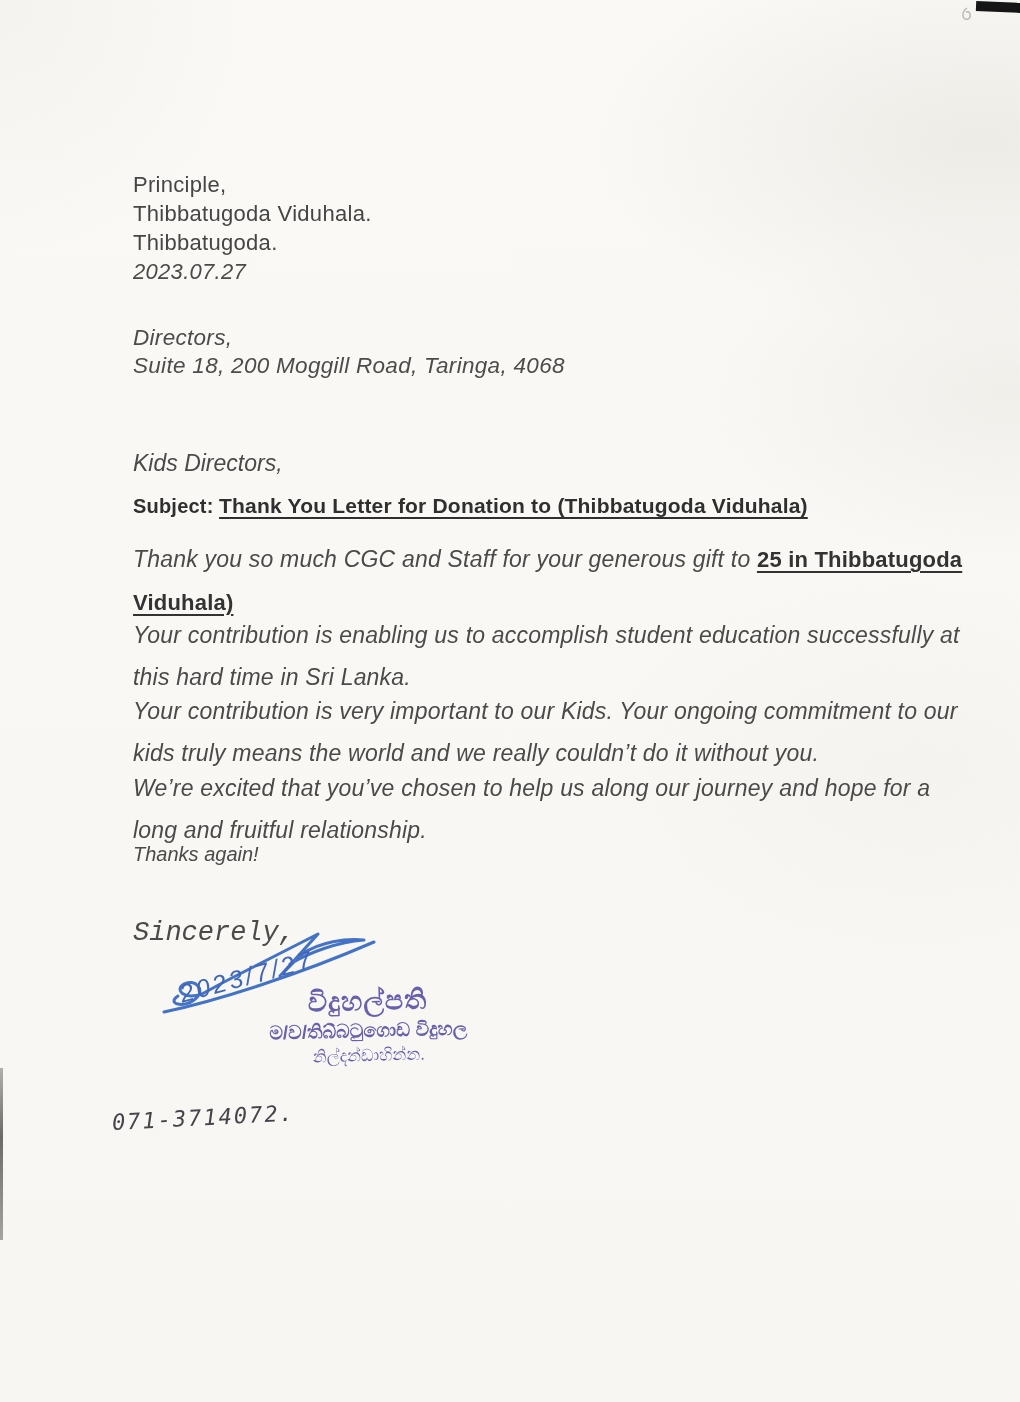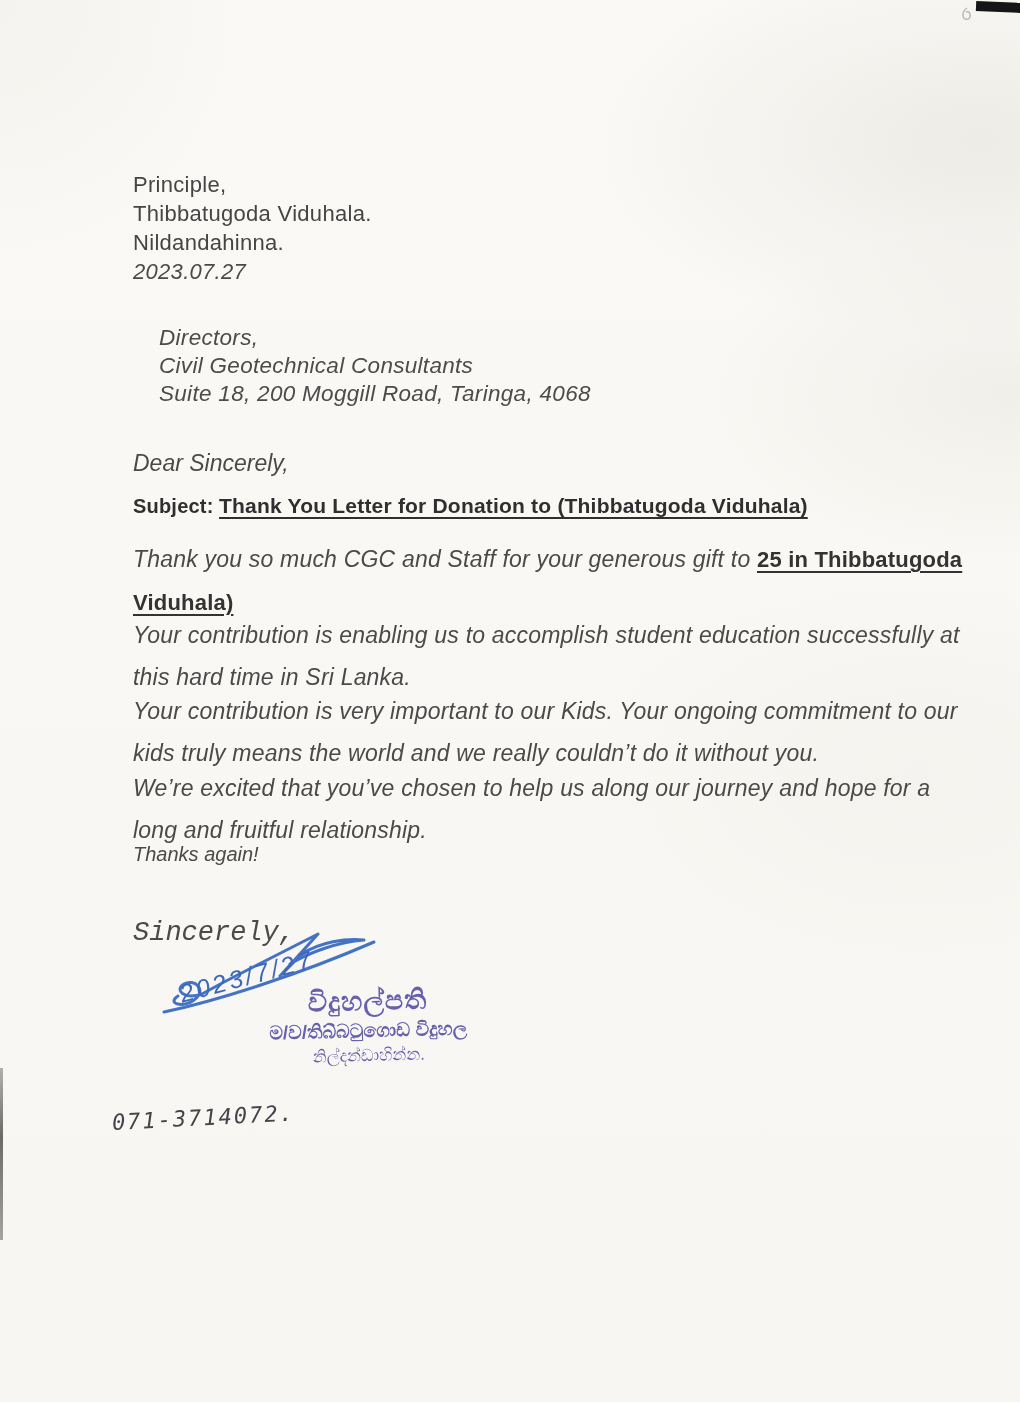--- a/index.html
+++ b/index.html
@@ -15,21 +15,21 @@
       radial-gradient(520px 280px at 99% 28%, rgba(212,206,196,0.22), transparent 60%),
       radial-gradient(420px 420px at 0% 0%, rgba(212,209,201,0.16), transparent 60%),
       radial-gradient(500px 300px at 90% 55%, rgba(214,210,202,0.12), transparent 65%),
       linear-gradient(#faf9f6, #f7f6f2);
   }
   .abs { position:absolute; }
 
   
   .sender { left:133px; top:170px; font-size:22px; line-height:29px; color:#454545; letter-spacing:0.3px; }
   .sender .date { font-style:italic; color:#4a4a4a; }
-  .recipient { left:133px; top:324px; font-size:22.5px; line-height:28px; font-style:italic; color:#4c4c4c; letter-spacing:0.3px;margin-left:26px; }
+  .recipient { left:133px; top:324px; font-size:22.5px; line-height:28px; font-style:italic; color:#4c4c4c; letter-spacing:0.3px; }
 
   .salutation { left:133px; top:450px; font-size:23px; font-style:italic; color:#4a4a4a; }
 
   .subject-line { left:133px; top:494px; font-size:20px; color:#2f2f2f; }
   .subject-label { font-weight:bold; letter-spacing:0.2px;margin-top:11px; }
   .subject-text {
     font-weight:bold; font-size:21px; letter-spacing:0.2px;
     text-decoration:underline; text-decoration-thickness:2px; text-underline-offset:4px;
   }
 
@@ -83,31 +83,30 @@
                background:linear-gradient(#999, #3c3c3c 40%, #888); }
 </style>
 </head>
 <body>
 
 <div class="page">
 
   <div class="abs sender">
     <div>Principle,</div>
     <div>Thibbatugoda Viduhala.</div>
-    <div>Nildandahinna.</div>
+    <div>Thibbatugoda.</div>
     <div class="date">2023.07.27</div>
   </div>
 
   <div class="abs recipient">
     <div>Directors,</div>
-    <div>Civil Geotechnical Consultants</div>
     <div>Suite 18, 200 Moggill Road, Taringa, 4068</div>
   </div>
 
-  <div class="abs salutation">Dear Sincerely,</div>
+  <div class="abs salutation">Kids Directors,</div>
 
   <div class="abs subject-line">
     <span class="subject-label">Subject:</span>
     <span class="subject-text">Thank You Letter for Donation to (Thibbatugoda Viduhala)</span>
   </div>
 
   <div class="abs para p1"><span>Thank you so much CGC and Staff for your generous gift to </span><span class="bold-underline">25 in Thibbatugoda Viduhala)</span></div>
 
   <div class="abs para p2">Your contribution is enabling us to accomplish student education successfully at this hard time in Sri Lanka.</div>
 

